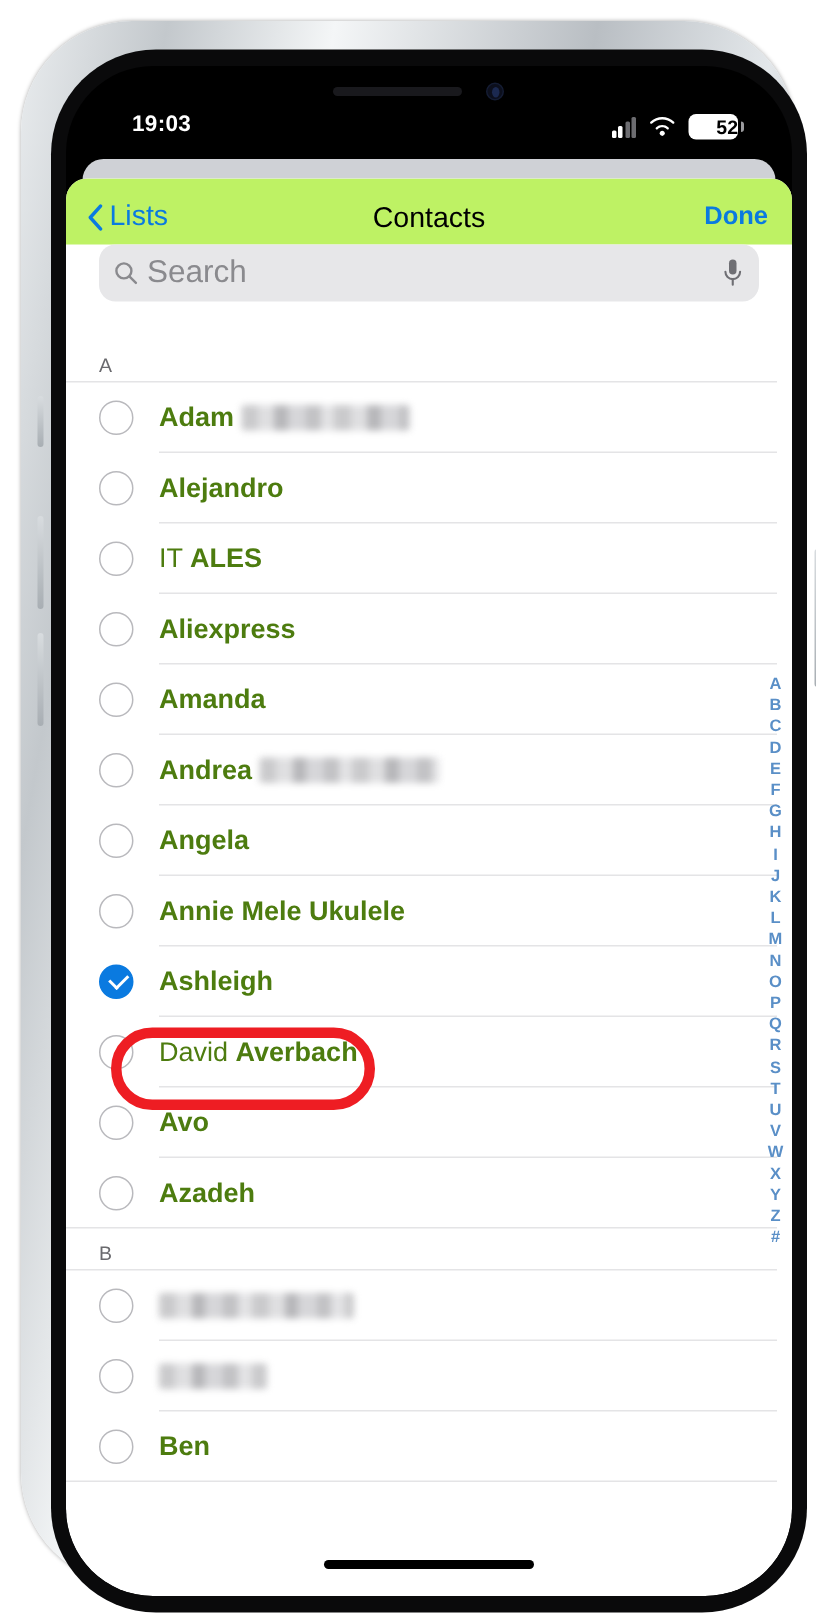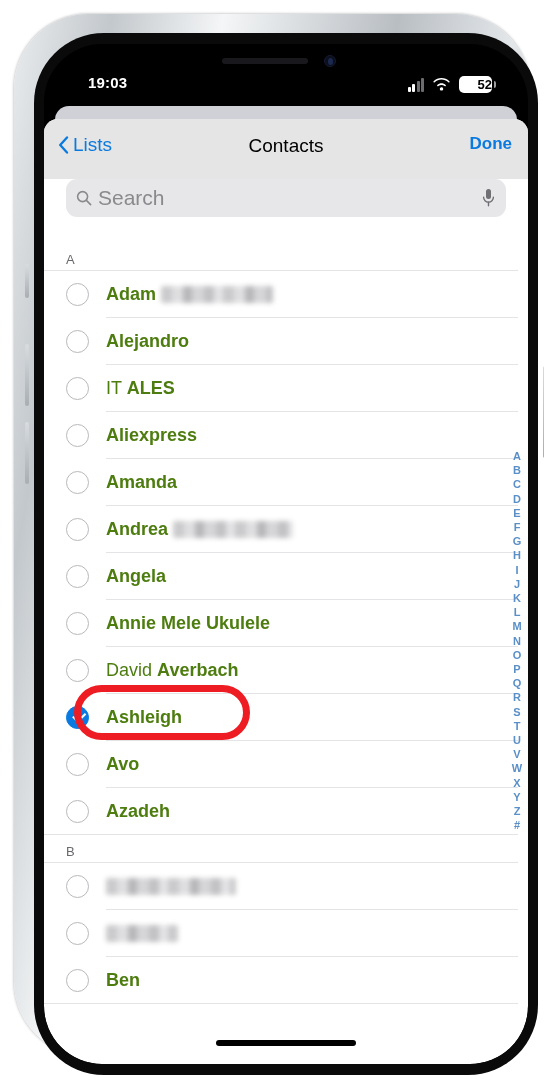--- a/index.html
+++ b/index.html
@@ -167,22 +167,22 @@
     height: 945px;
     background: #ffffff;
     border-radius: 14px 14px 58px 58px;
     z-index: 10;
     overflow: hidden;
   }
 
   
   #nav-bar {
     position: relative;
-    height: 60px;
-    background: #e5e5e5;
+    height: 44px;
+    background: #bef264;
   }
   #nav-back {
     position: absolute;
     left: 14px; top: 15px;
     display: flex;
     align-items: center;
     gap: 4px;
     color: #0a7ae0;
     font-size: 19px;
   }
@@ -450,26 +450,26 @@
           </div>
           <div class="contact-row">
             <div class="checkbox"></div>
             <div class="contact-name"><span class="bold">Angela</span></div>
           </div>
           <div class="contact-row">
             <div class="checkbox"></div>
             <div class="contact-name"><span class="bold">Annie Mele Ukulele</span></div>
           </div>
           <div class="contact-row">
-            <div class="checkbox"></div>
-            <div class="contact-name"><span class="first">David</span> <span class="last">Averbach</span></div>
-          </div>
-          <div class="contact-row">
             <div class="checkbox checked"></div>
             <div class="contact-name"><span class="bold">Ashleigh</span></div>
+          </div>
+          <div class="contact-row">
+            <div class="checkbox"></div>
+            <div class="contact-name"><span class="first">David</span> <span class="last">Averbach</span></div>
           </div>
           <div class="contact-row">
             <div class="checkbox"></div>
             <div class="contact-name"><span class="bold">Avo</span></div>
           </div>
           <div class="contact-row full-rule">
             <div class="checkbox"></div>
             <div class="contact-name"><span class="bold">Azadeh</span></div>
           </div>
           <div class="section-header">B</div>

